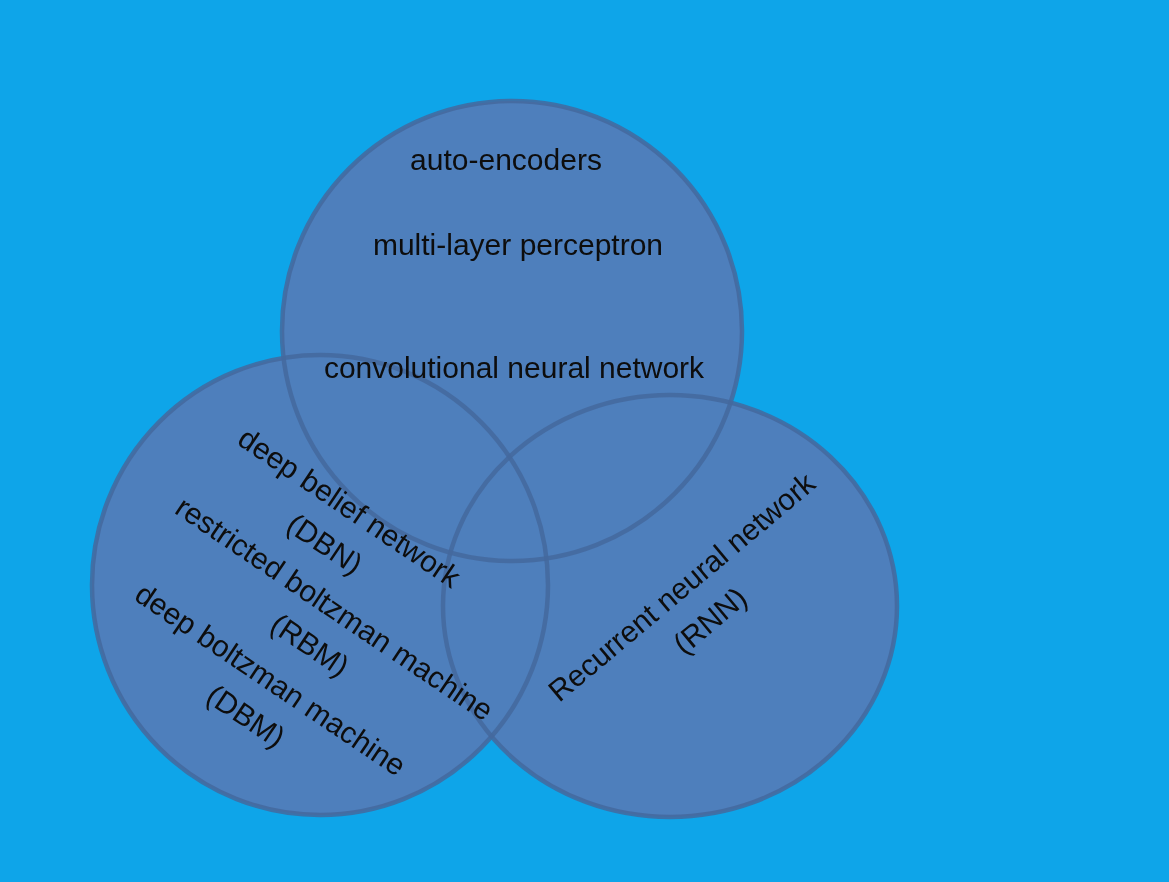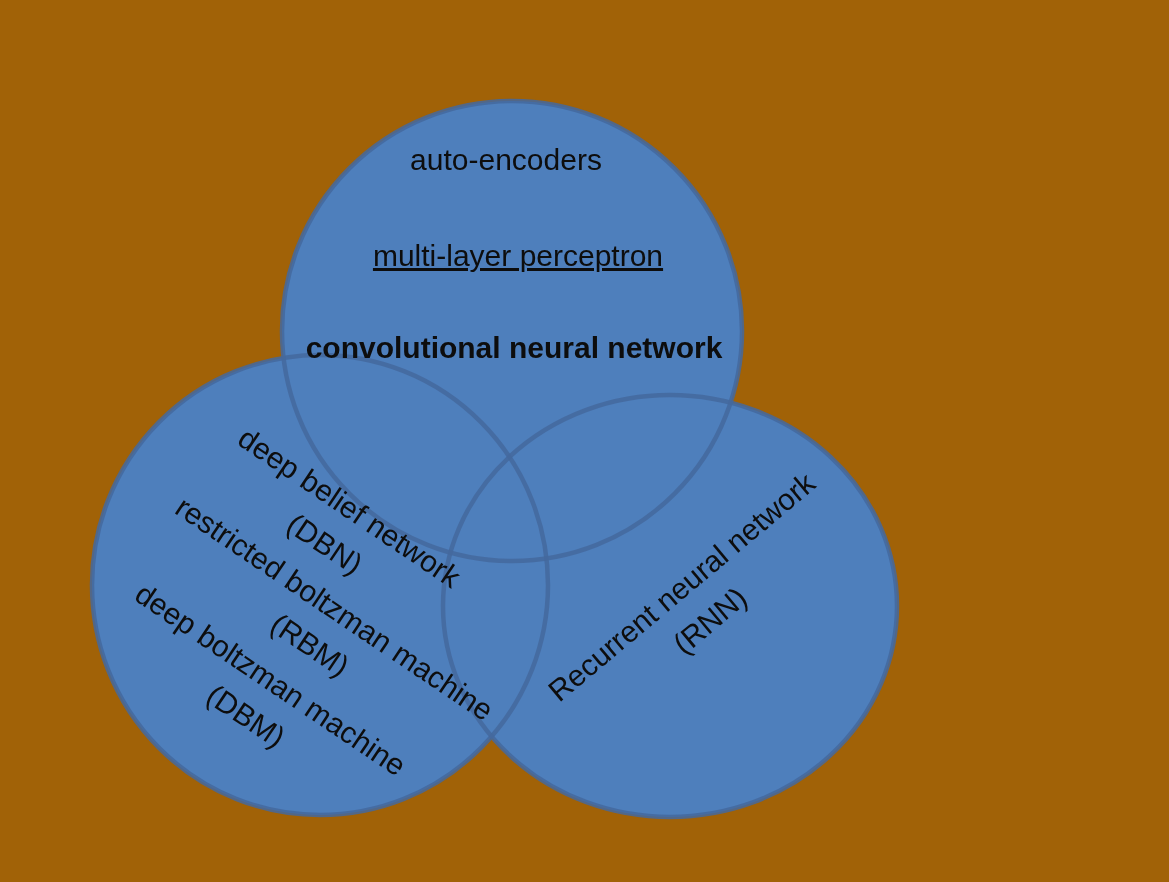--- a/index.html
+++ b/index.html
@@ -27,42 +27,42 @@
     font-size: 30px;
     line-height: 40px;
     letter-spacing: 0px;
   }
   .lbl .line { display: block; }
   .rotated { line-height: 44px; }
 </style>
 </head>
 <body>
 
-<div class="canvas" style="background:#a16207;">
+<div class="canvas" style="background:#0ea5e9;">
 
   <svg class="venn-svg" width="1169" height="882" viewBox="0 0 1169 882">
 
     <ellipse cx="320" cy="585" rx="228" ry="230" fill="#4e7fbc"></ellipse>
     <ellipse cx="670" cy="606" rx="227" ry="211" fill="#4e7fbc"></ellipse>
     <ellipse cx="512" cy="331" rx="230" ry="230" fill="#4e7fbc"></ellipse>
 
     <ellipse cx="320" cy="585" rx="228" ry="230" fill="none" stroke-width="4.5" stroke-opacity="0.85" stroke="#44689e"></ellipse>
     <ellipse cx="670" cy="606" rx="227" ry="211" fill="none" stroke-width="4.5" stroke-opacity="0.85" stroke="#44689e"></ellipse>
     <ellipse cx="512" cy="331" rx="230" ry="230" fill="none" stroke-width="4.5" stroke-opacity="0.85" stroke="#44689e"></ellipse>
   </svg>
 
   <div class="lbl" style="left:506px; top:160px; transform:translate(-50%,-50%);">
     <span class="line">auto-encoders</span>
   </div>
 
-  <div class="lbl" style="left:518px; top:256px; transform:translate(-50%,-50%);text-decoration:underline;">
+  <div class="lbl" style="left:518px; top:245px; transform:translate(-50%,-50%);">
     <span class="line">multi-layer perceptron</span>
   </div>
 
-  <div class="lbl" style="left:514px; top:348px; transform:translate(-50%,-50%);font-weight:bold;">
+  <div class="lbl" style="left:514px; top:368px; transform:translate(-50%,-50%);">
     <span class="line">convolutional neural network</span>
   </div>
 
   <div class="lbl rotated" style="left:337px; top:526px; transform:translate(-50%,-50%) rotate(34deg);">
     <span class="line">deep belief network</span>
     <span class="line">(DBN)</span>
   </div>
 
   <div class="lbl rotated" style="left:322px; top:627px; transform:translate(-50%,-50%) rotate(34deg);">
     <span class="line">restricted boltzman machine</span>

